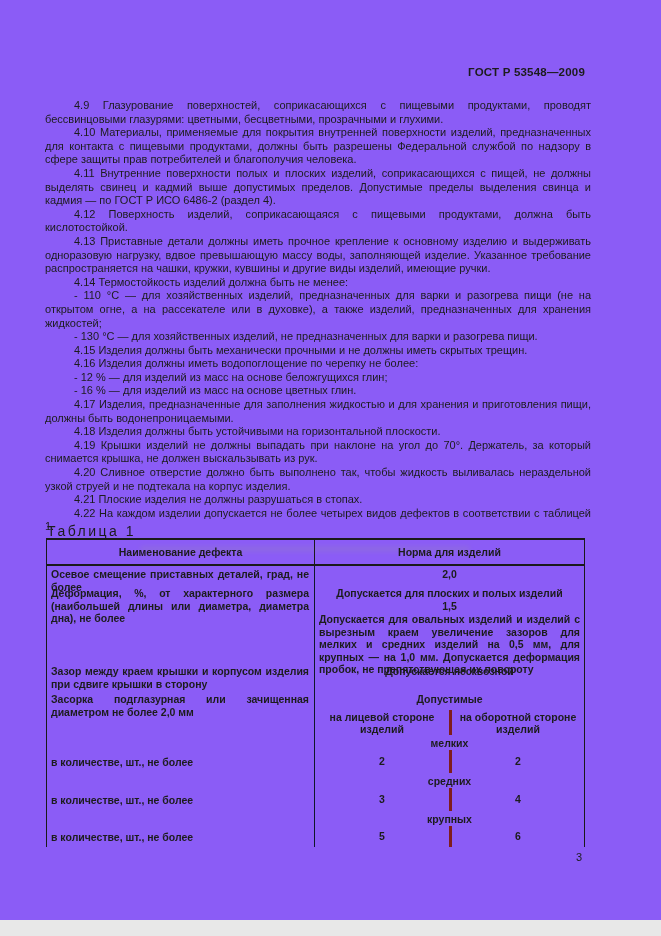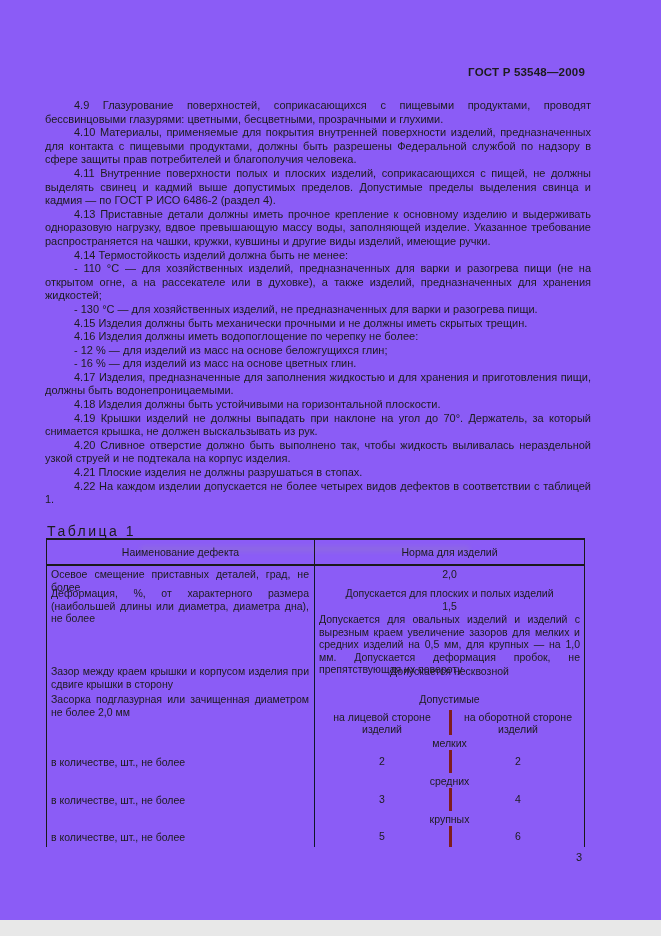--- a/index.html
+++ b/index.html
@@ -25,21 +25,21 @@
     font-size:14px; letter-spacing:2.5px;
   }
   .scan-artifact {
     position:absolute; top:546px; left:140px; width:330px; height:6px;
     background:#9a9a9a; opacity:0.18; filter:blur(2px); border-radius:3px;
   }
   .gost-table {
     position:absolute; top:538px; left:46px; width:539px;
     border-top:2px solid #1a1a1a; border-left:1px solid #1a1a1a; border-right:1px solid #1a1a1a;
     box-sizing:border-box;
-    font-size:10.5px; line-height:12.5px;
+    font-size:10.5px; line-height:12.5px;font-weight:bold;
   }
   .tbl-header { display:flex; border-bottom:2px solid #1a1a1a; height:26px; box-sizing:border-box; }
   .tbl-header .th1 {
     width:268px; box-sizing:border-box; border-right:1px solid #1a1a1a;
     display:flex; align-items:center; justify-content:center; text-align:center;
   }
   .tbl-header .th2 { flex:1; display:flex; align-items:center; justify-content:center; text-align:center; }
   .tbl-grid {
     display:grid;
     grid-template-columns:268px 134px 135px;
@@ -61,20 +61,21 @@
 <body>
 
 <div class="page">
 
   <div class="doc-header">ГОСТ Р 53548—2009</div>
 
   <div class="body-text">
     <p>4.9 Глазурование поверхностей, соприкасающихся с пищевыми продуктами, проводят бессвинцовыми глазурями: цветными, бесцветными, прозрачными и глухими.</p>
     <p>4.10 Материалы, применяемые для покрытия внутренней поверхности изделий, предназначенных для контакта с пищевыми продуктами, должны быть разрешены Федеральной службой по надзору в сфере защиты прав потребителей и благополучия человека.</p>
     <p>4.11 Внутренние поверхности полых и плоских изделий, соприкасающихся с пищей, не должны выделять свинец и кадмий выше допустимых пределов. Допустимые пределы выделения свинца и кадмия — по ГОСТ Р ИСО 6486-2 (раздел 4).</p>
+    <p>4.12 Поверхность изделий, соприкасающаяся с пищевыми продуктами, должна быть кислотостойкой.</p>
     <p>4.13 Приставные детали должны иметь прочное крепление к основному изделию и выдерживать одноразовую нагрузку, вдвое превышающую массу воды, заполняющей изделие. Указанное требование распространяется на чашки, кружки, кувшины и другие виды изделий, имеющие ручки.</p>
     <p>4.14 Термостойкость изделий должна быть не менее:</p>
     <p>- 110 °С — для хозяйственных изделий, предназначенных для варки и разогрева пищи (не на открытом огне, а на рассекателе или в духовке), а также изделий, предназначенных для хранения жидкостей;</p>
     <p>- 130 °С — для хозяйственных изделий, не предназначенных для варки и разогрева пищи.</p>
     <p>4.15 Изделия должны быть механически прочными и не должны иметь скрытых трещин.</p>
     <p>4.16 Изделия должны иметь водопоглощение по черепку не более:</p>
     <p>- 12 % — для изделий из масс на основе беложгущихся глин;</p>
     <p>- 16 % — для изделий из масс на основе цветных глин.</p>
     <p>4.17 Изделия, предназначенные для заполнения жидкостью и для хранения и приготовления пищи, должны быть водонепроницаемыми.</p>
     <p>4.18 Изделия должны быть устойчивыми на горизонтальной плоскости.</p>

